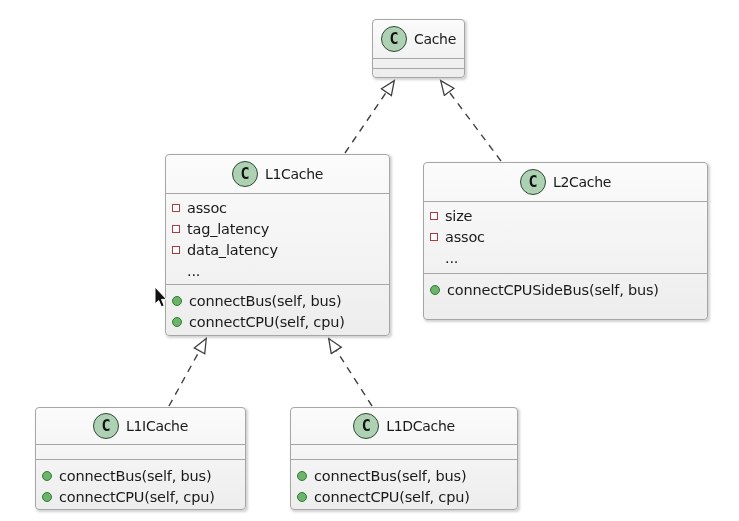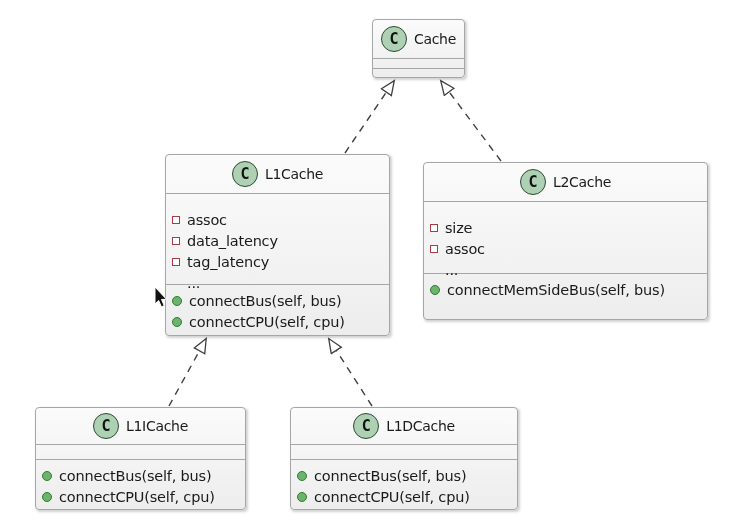--- a/index.html
+++ b/index.html
@@ -59,21 +59,21 @@
   }
   .c-name {
     font-size: 14px;
     letter-spacing: -0.3px;
     white-space: nowrap;
   }
   .compartment {
     box-sizing: border-box;
     border-top: 1px solid #a6a6a6;
   }
-  .compartment.attrs { padding-top: 15px; }
+  .compartment.attrs { padding-top: 3px; }
   .compartment.methods { padding-top: 5px; }
   .member {
     display: flex;
     align-items: center;
     gap: 7px;
     height: 21px;
     padding: 0 6px;
     font-size: 14.5px;
     letter-spacing: -0.2px;
     white-space: nowrap;
@@ -133,25 +133,25 @@
       <span class="c-icon">C</span>
       <span class="c-name">L1Cache</span>
     </div>
     <div class="compartment attrs" style="height:91px;">
       <div class="member">
         <span class="marker-sq"></span>
         <span>assoc</span>
       </div>
       <div class="member">
         <span class="marker-sq"></span>
+        <span>tag_latency</span>
+      </div>
+      <div class="member">
+        <span class="marker-sq"></span>
         <span>data_latency</span>
-      </div>
-      <div class="member">
-        <span class="marker-sq"></span>
-        <span>tag_latency</span>
       </div>
       <div class="member">
         <span class="marker-spacer"></span>
         <span>...</span>
       </div>
     </div>
     <div class="compartment methods" style="height:53px;">
       <div class="member">
         <span class="marker-dot"></span>
         <span>connectBus(self, bus)</span>
@@ -178,21 +178,21 @@
         <span>assoc</span>
       </div>
       <div class="member">
         <span class="marker-spacer"></span>
         <span>...</span>
       </div>
     </div>
     <div class="compartment methods" style="height:47px;">
       <div class="member">
         <span class="marker-dot"></span>
-        <span>connectMemSideBus(self, bus)</span>
+        <span>connectCPUSideBus(self, bus)</span>
       </div>
     </div>
   </div>
 
   <div class="uml-box" style="left:35px; top:407px; width:211px; height:103px;">
     <div class="box-title" style="height:36px;">
       <span class="c-icon">C</span>
       <span class="c-name">L1ICache</span>
     </div>
     <div class="compartment" style="height:15px;"></div>

